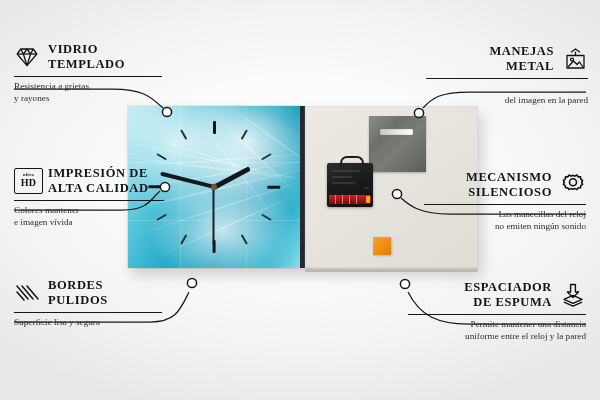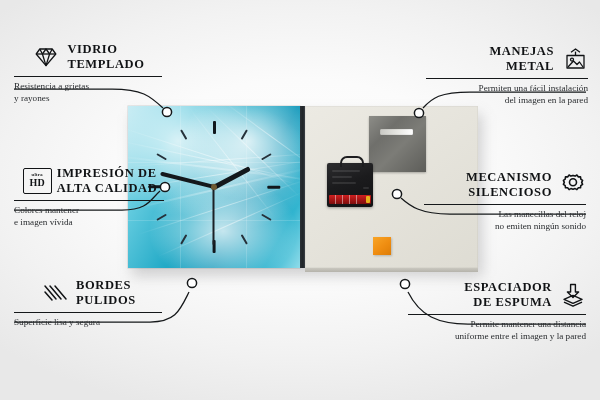--- a/index.html
+++ b/index.html
@@ -209,21 +209,20 @@
     height: 4px;
     background: linear-gradient(to bottom, #c9c7bf, #b5b3ab);
   }
 
   
   .callout { position: absolute; }
   .co-head {
     display: flex;
     align-items: center;
     gap: 8px;
-    justify-content: center;
   }
   .co-right .co-head { justify-content: flex-end; }
   .co-title {
     font-family: "Liberation Serif", "DejaVu Serif", serif;
     font-size: 12.5px;
     font-weight: 700;
     letter-spacing: 0.6px;
     color: #111315;
     line-height: 1.18;
     text-transform: uppercase;
@@ -436,21 +435,21 @@
             <path d="M13.5,9.5 L13.5,5.6"></path>
             <path d="M9,6.2 L13.5,3 L18,6.2"></path>
             <circle cx="10" cy="13.6" r="1.5"></circle>
             <path d="M6,21 L11.5,15 L15,18.5 L17.5,16 L21,21"></path>
           </g>
         </svg>
       </span>
     </div>
     <div class="co-rule" style="width:162px;"></div>
     <div class="co-desc">
-      <span>Permiten una fácil instalación</span><br>
+      <br>
       <span>del imagen en la pared</span>
     </div>
   </div>
 
   <div class="callout co-right" style="right:14px; top:170px; width:162px;">
     <div class="co-head">
       <span class="co-title">
         <span>MECANISMO</span><br>
         <span>SILENCIOSO</span>
       </span>
@@ -486,17 +485,17 @@
             <path d="M10.6,2.5 H15.4 V10 H18.6 L13,15.4 L7.4,10 H10.6 Z"></path>
             <path d="M4,17.4 L13,13.4 L22,17.4 L13,21.4 Z"></path>
             <path d="M4,20.2 L13,24.2 L22,20.2"></path>
           </g>
         </svg>
       </span>
     </div>
     <div class="co-rule" style="width:178px;"></div>
     <div class="co-desc">
       <span>Permite mantener una distancia</span><br>
-      <span>uniforme entre el imagen y la pared</span>
+      <span>uniforme entre el reloj y la pared</span>
     </div>
   </div>
 
 </div>
 
 </body></html>

